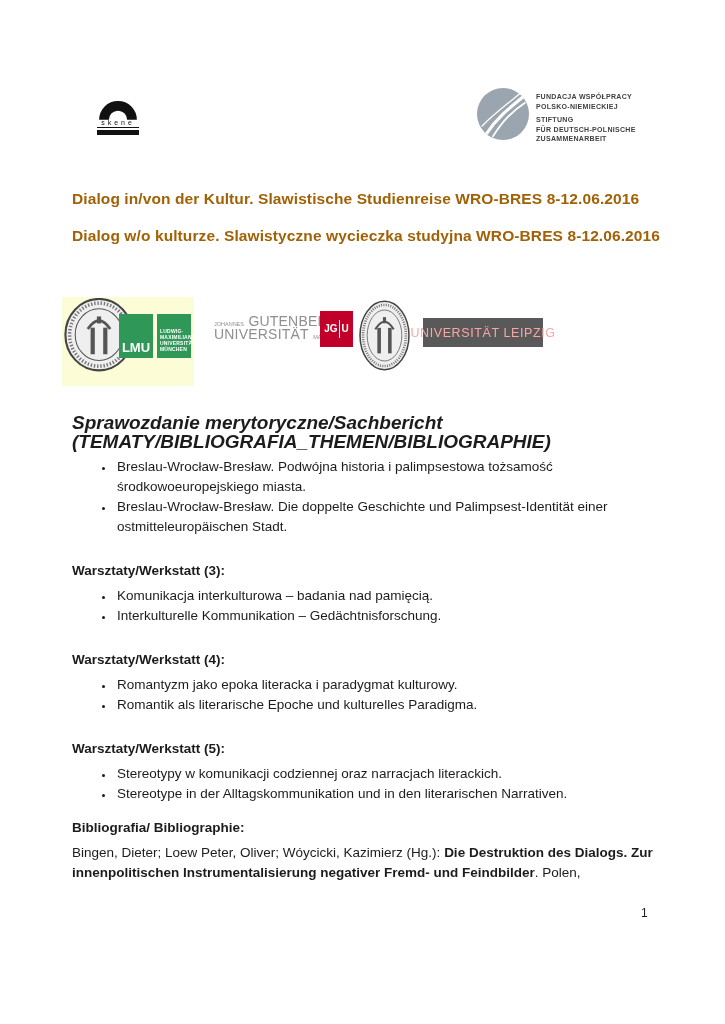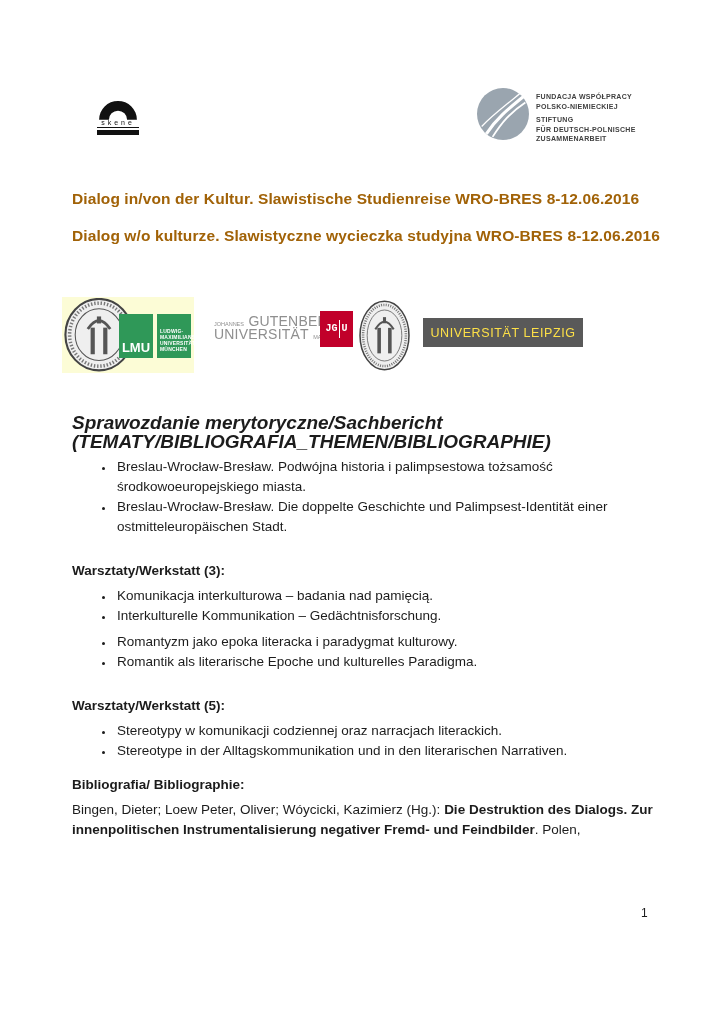--- a/index.html
+++ b/index.html
@@ -29,44 +29,44 @@
     color:#3f3f3f;letter-spacing:.3px;
   }
   .fwpn-text .gap{margin-top:4px;}
   
   .titles{position:absolute;left:72px;top:189px;width:600px;}
   .titles h1{
     font-size:15.5px;font-weight:bold;color:#a16207;
     margin:0 0 17px 0;line-height:20px;letter-spacing:.1px;
   }
   
-  .lmu{position:absolute;left:62px;top:297px;width:132px;height:76px;background:#fcfcd6;}
+  .lmu{position:absolute;left:62px;top:297px;width:132px;height:89px;background:#fcfcd6;}
   .lmu .seal{position:absolute;left:2px;top:1px;}
   .lmu-box{position:absolute;top:17px;height:44px;background:#2f9858;color:#fff;}
   .lmu-abbr{left:57px;width:34px;display:flex;align-items:flex-end;justify-content:center;
     font-size:13px;font-weight:bold;padding-bottom:3px;box-sizing:border-box;}
   .lmu-name{left:95px;width:34px;font-size:5px;line-height:6px;font-weight:bold;
     padding:14px 0 0 3px;box-sizing:border-box;letter-spacing:.2px;}
   .jgu-text{
     position:absolute;left:214px;top:316px;width:100px;text-align:right;
     color:#8f8f8f;line-height:10px;white-space:nowrap;
   }
   .jgu-text .big{font-size:14px;letter-spacing:.2px;}
   .jgu-text .small{font-size:5.5px;}
   .jgu-box{
     position:absolute;left:320px;top:311px;width:33px;height:36px;background:#c1002a;
-    display:flex;align-items:center;justify-content:center;color:#fff;font-family:Liberation Mono, monospace;
+    display:flex;align-items:center;justify-content:center;color:#fff;
   }
   .jgu-box .abbr{font-size:10px;font-weight:bold;line-height:10px;}
   .jgu-box .divider{width:1px;height:18px;background:#fff;margin:0 1.5px 0 1.5px;}
   .seal2{position:absolute;left:359px;top:299px;}
   .leipzig{
-    position:absolute;left:423px;top:318px;width:160px;height:29px;background:#595959;
+    position:absolute;left:423px;top:318px;width:120px;height:29px;background:#595959;
     display:flex;align-items:center;justify-content:center;
-    color:#fde047;font-size:12.5px;letter-spacing:.6px;white-space:nowrap;
+    color:#fca5a5;font-size:12.5px;letter-spacing:.6px;white-space:nowrap;
   }
   
   .main{position:absolute;left:72px;top:413px;width:572px;font-size:13.5px;}
   .report-heading{font-weight:bold;line-height:19px;font-size:19px;margin:0;font-style:italic;}
   h3.sec{font-size:13.5px;font-weight:bold;margin:24px 0 0 0;line-height:19px;}
   ul.bullets{margin:6px 0 0 0;padding:0 0 0 43px;}
   ul.bullets li{line-height:20px;margin:0;padding-left:2px;}
   ul.bullets li::marker{color:#1c1c1c;font-size:11px;}
   h3.bib-h{font-size:13.5px;font-weight:bold;margin:14px 0 0 0;line-height:19px;}
   p.bib{margin:6px 0 0 0;line-height:20px;width:585px;}
@@ -167,20 +167,21 @@
 
     <section>
       <h3 class="sec">Warsztaty/Werkstatt (3):</h3>
       <ul class="bullets">
         <li>Komunikacja interkulturowa – badania nad pamięcią.</li>
         <li>Interkulturelle Kommunikation – Gedächtnisforschung.</li>
       </ul>
     </section>
 
     <section>
+      <h3 class="sec">Warsztaty/Werkstatt (4):</h3>
       <ul class="bullets">
         <li>Romantyzm jako epoka literacka i paradygmat kulturowy.</li>
         <li>Romantik als literarische Epoche und kulturelles Paradigma.</li>
       </ul>
     </section>
 
     <section>
       <h3 class="sec">Warsztaty/Werkstatt (5):</h3>
       <ul class="bullets">
         <li>Stereotypy w komunikacji codziennej oraz narracjach literackich.</li>

